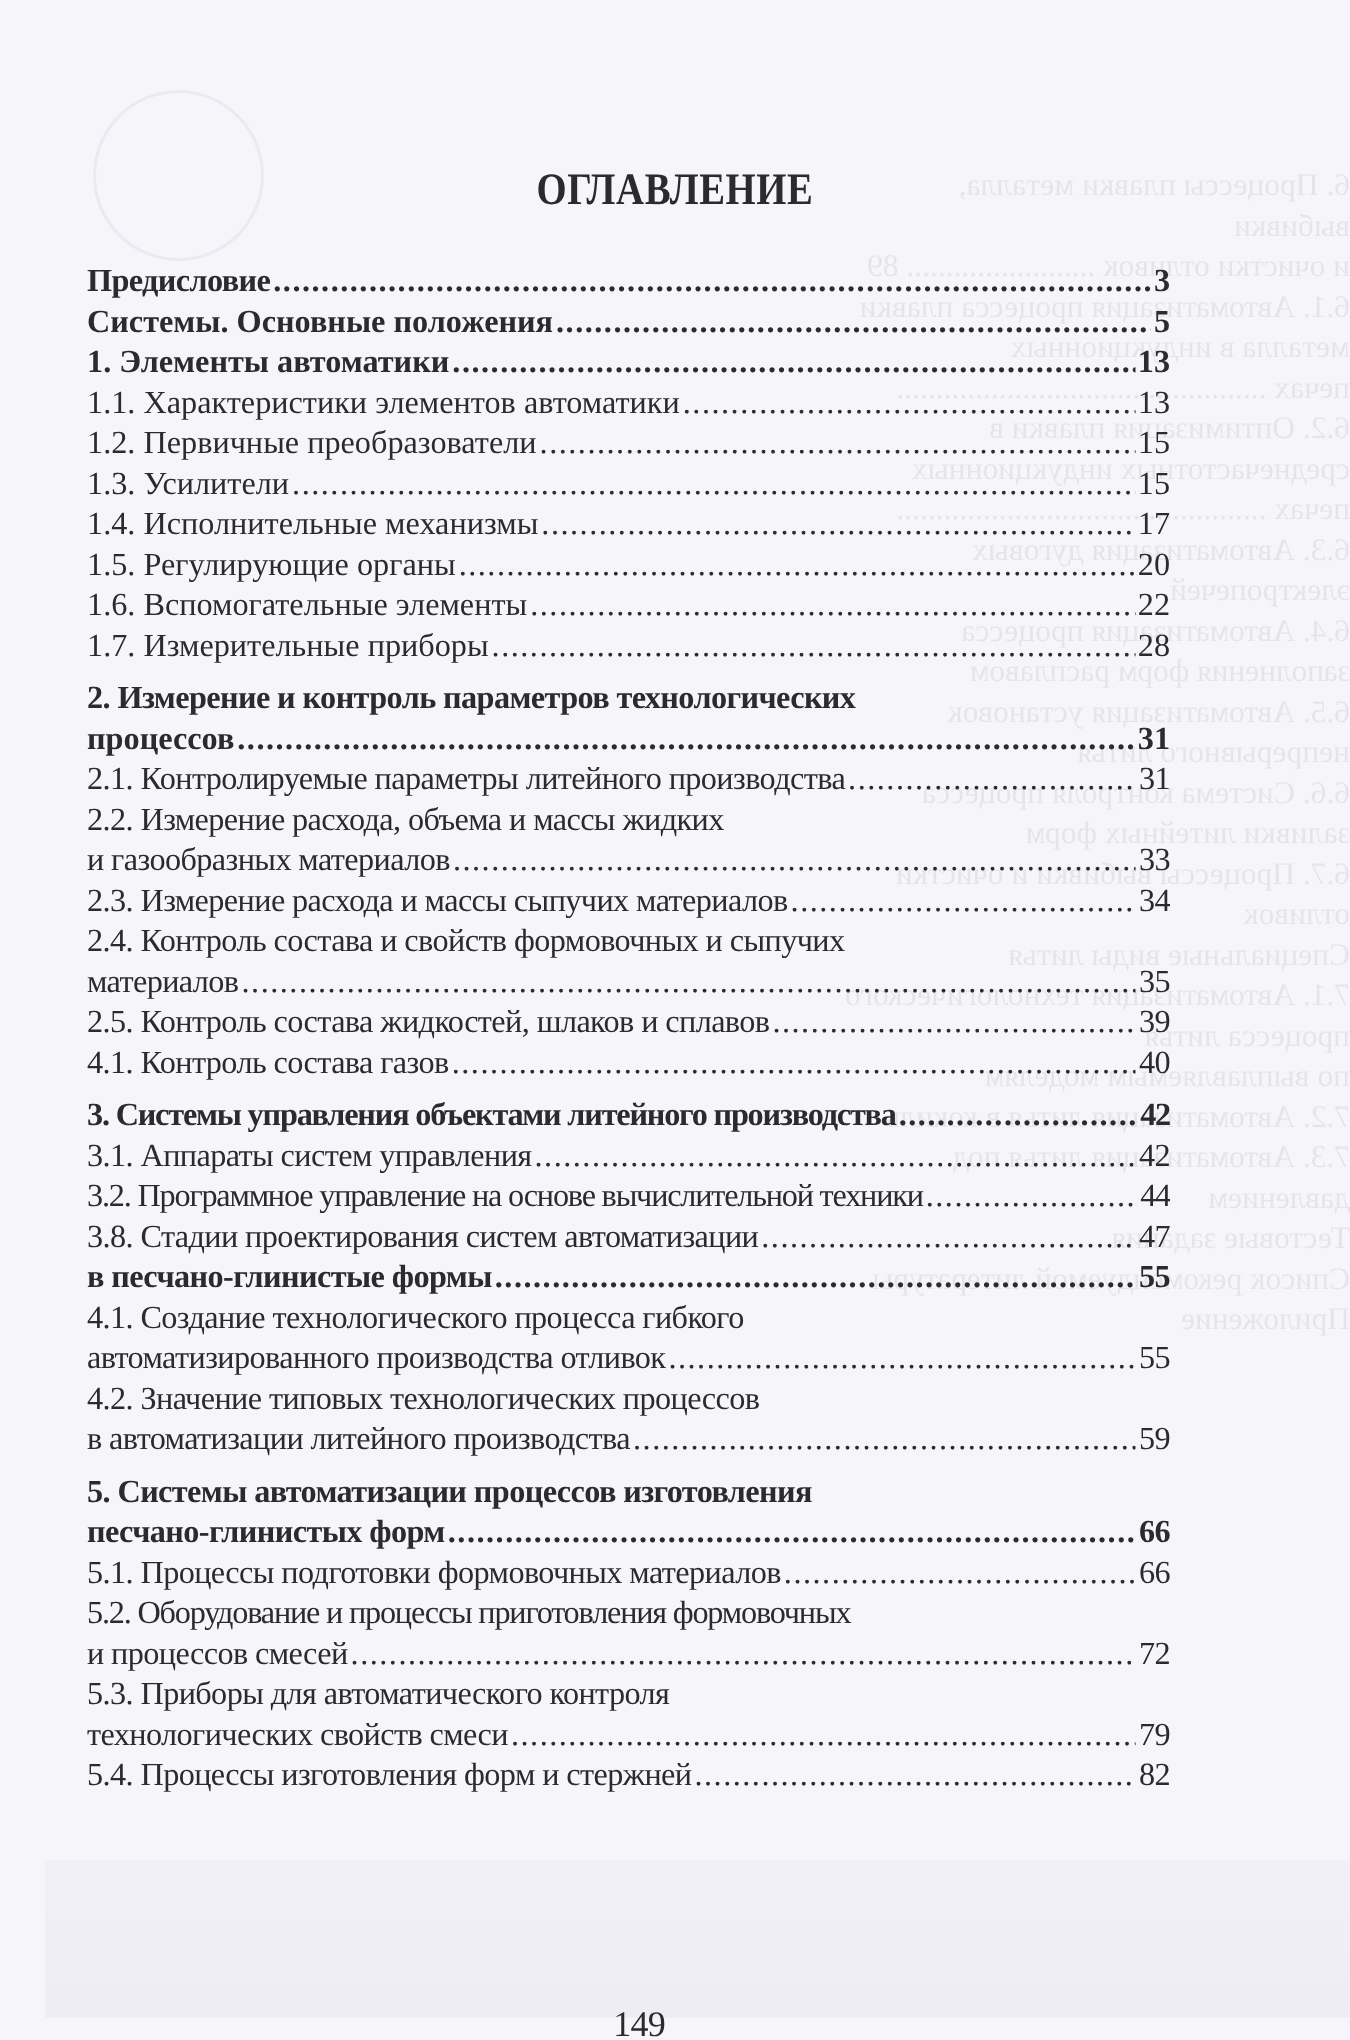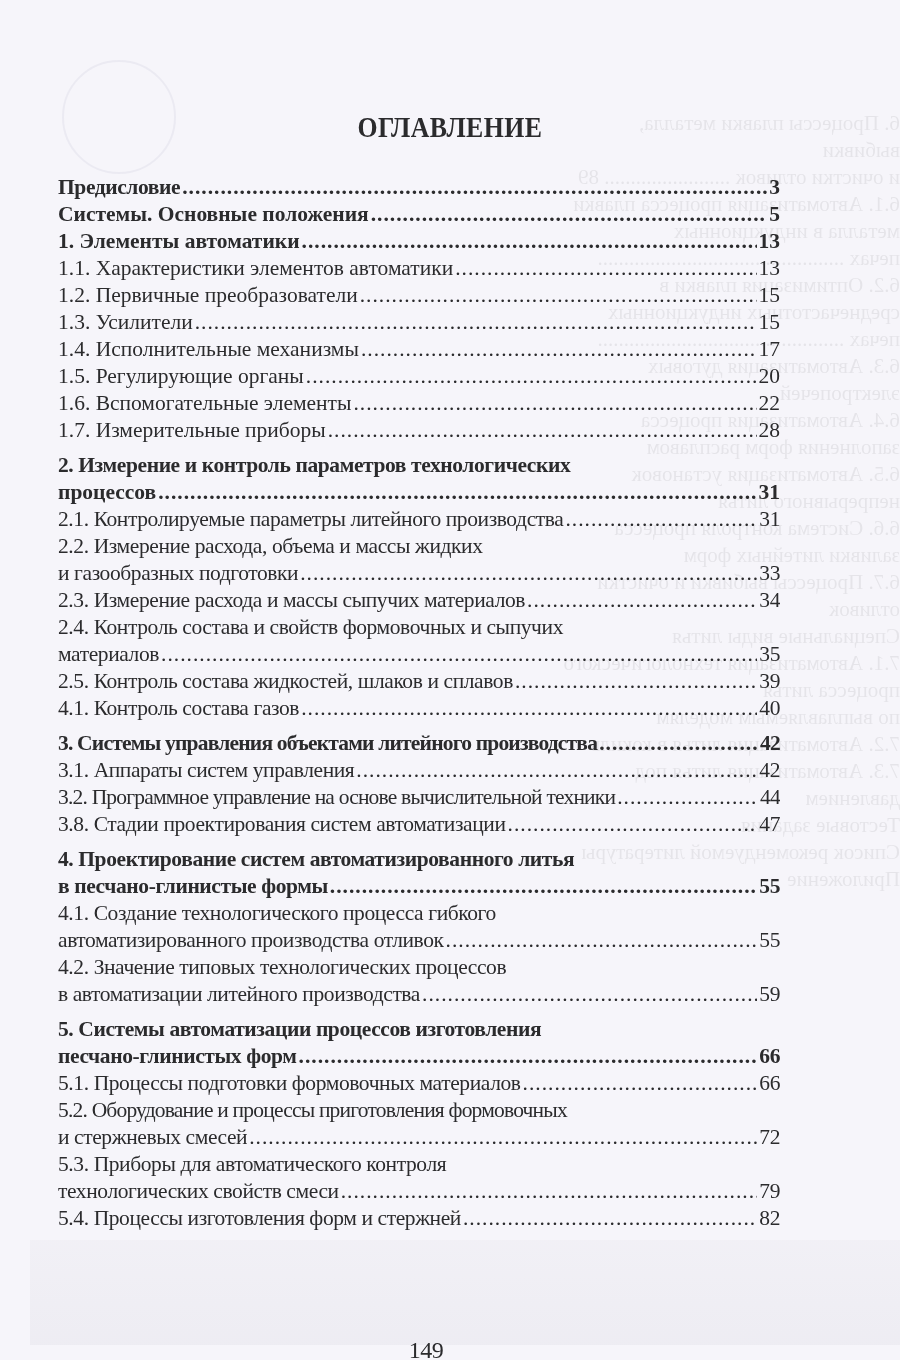--- a/index.html
+++ b/index.html
@@ -246,21 +246,21 @@
       </div>
     </div>
 
     <div class="entry">
       <div class="row cond">
         <span class="text">2.2. Измерение расхода, объема и массы жидких</span>
       </div>
     </div>
     <div class="entry">
       <div class="row cond">
-        <span class="text">и газообразных подготовки</span>
+        <span class="text">и газообразных материалов</span>
         <span class="leader"></span>
         <span class="num">33</span>
       </div>
     </div>
 
     <div class="entry">
       <div class="row cond">
         <span class="text">2.3. Измерение расхода и массы сыпучих материалов</span>
         <span class="leader"></span>
         <span class="num">34</span>
@@ -321,25 +321,20 @@
     </div>
 
     <div class="entry">
       <div class="row cond">
         <span class="text">3.8. Стадии проектирования систем автоматизации</span>
         <span class="leader"></span>
         <span class="num">47</span>
       </div>
     </div>
 
-    <div class="entry gap">
-      <div class="row bold cond">
-        <span class="text">4. Проектирование систем автоматизированного литья</span>
-      </div>
-    </div>
     <div class="entry">
       <div class="row bold cond">
         <span class="text">в песчано-глинистые формы</span>
         <span class="leader"></span>
         <span class="num">55</span>
       </div>
     </div>
 
     <div class="entry">
       <div class="row cond">
@@ -388,21 +383,21 @@
       </div>
     </div>
 
     <div class="entry">
       <div class="row cond2">
         <span class="text">5.2. Оборудование и процессы приготовления формовочных</span>
       </div>
     </div>
     <div class="entry">
       <div class="row cond">
-        <span class="text">и стержневых смесей</span>
+        <span class="text">и процессов смесей</span>
         <span class="leader"></span>
         <span class="num">72</span>
       </div>
     </div>
 
     <div class="entry">
       <div class="row cond">
         <span class="text">5.3. Приборы для автоматического контроля</span>
       </div>
     </div>

